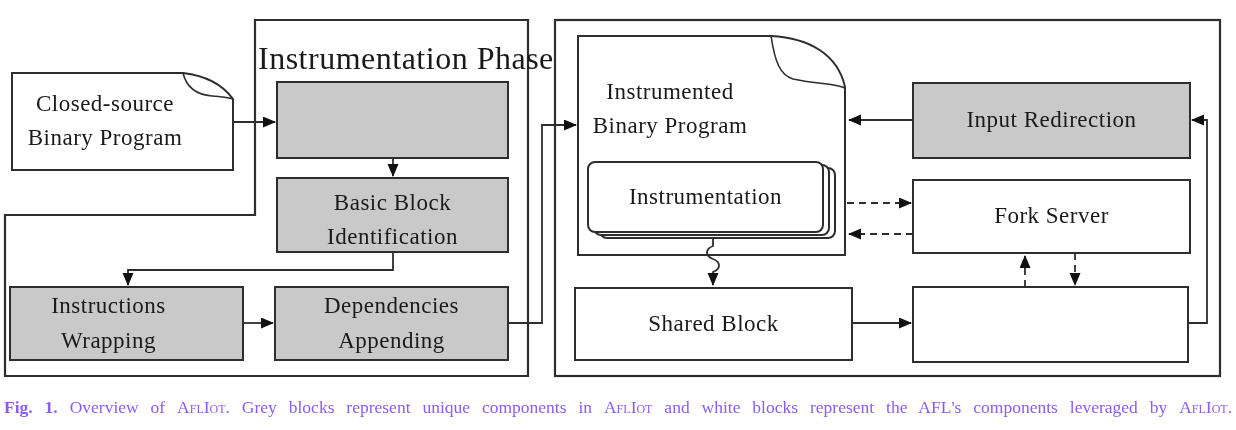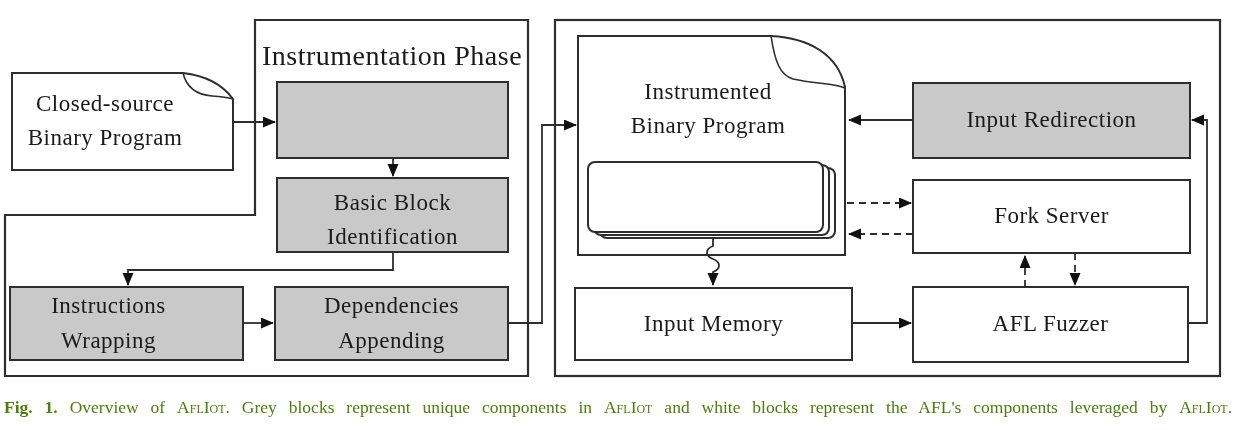--- a/index.html
+++ b/index.html
@@ -11,25 +11,25 @@
   .white-rect{fill:var(--white,#ffffff);stroke:var(--line,#2e2e2e);stroke-width:2;}
   .outer{fill:none;stroke:var(--line,#2e2e2e);stroke-width:2.2;}
   .doc{fill:#ffffff;stroke:var(--line,#2e2e2e);stroke-width:2;}
   .fold{fill:none;stroke:var(--line,#2e2e2e);stroke-width:1.6;}
   .wire{fill:none;stroke:var(--line,#2e2e2e);stroke-width:1.8;}
   .dashed{stroke-dasharray:7 5;}
 
   .lbl{position:absolute;display:flex;align-items:center;justify-content:center;
        text-align:center;white-space:pre-line;box-sizing:border-box;
        font-size:23px;line-height:1.5;letter-spacing:0.5px;}
-  .title{position:absolute;font-size:28px;letter-spacing:0.5px;white-space:nowrap;}
+  .title{position:absolute;font-size:32px;letter-spacing:0.5px;white-space:nowrap;}
   .title.right{text-align:right;}
 
   #caption{position:absolute;left:4px;top:396px;width:1228px;font-size:17.5px;
-           line-height:1.35;text-align:justify;text-align-last:justify;color:#4d7c0f;}
+           line-height:1.35;text-align:justify;text-align-last:justify;color:#8b5cf6;}
   #caption .b{font-weight:bold;}
   #caption .sc{font-variant:small-caps;}
 </style>
 </head>
 <body>
 
 <div id="fig">
 
   <svg id="wires" viewBox="0 0 1236 430" xmlns="http://www.w3.org/2000/svg">
     <defs>
@@ -81,21 +81,21 @@
 
   <div class="lbl" style="left:2px;top:84px;width:206px;height:74px;">Closed-source
 Binary Program</div>
   <div class="lbl" style="left:277px;top:178px;width:231px;height:84px;">Basic Block
 Identification</div>
   <div class="lbl" style="left:10px;top:287px;width:197px;height:73px;">Instructions
 Wrapping</div>
   <div class="lbl" style="left:275px;top:287px;width:233px;height:73px;">Dependencies
 Appending</div>
 
-  <div class="lbl" style="left:590px;top:74px;width:236px;height:70px;">Instrumented
+  <div class="lbl" style="left:552px;top:74px;width:236px;height:70px;">Instrumented
 Binary Program</div>
+  <div class="lbl" style="left:588px;top:162px;width:235px;height:70px;">Instrumentation</div>
   <div class="lbl" style="left:913px;top:180px;width:277px;height:73px;">Fork Server</div>
   <div class="lbl" style="left:913px;top:83px;width:277px;height:75px;">Input Redirection</div>
-  <div class="lbl" style="left:575px;top:288px;width:277px;height:72px;">Input Memory</div>
-  <div class="lbl" style="left:913px;top:287px;width:275px;height:75px;">AFL Fuzzer</div>
+  <div class="lbl" style="left:575px;top:288px;width:277px;height:72px;">Shared Block</div>
 
   <div id="caption"><span class="b">Fig. 1.</span><span> Overview of </span><span class="sc">AflIot</span><span>. Grey blocks represent unique components in </span><span class="sc">AflIot</span><span> and white blocks represent the AFL's components leveraged by </span><span class="sc">AflIot</span><span>.</span></div>
 </div>
 
 </body></html>

